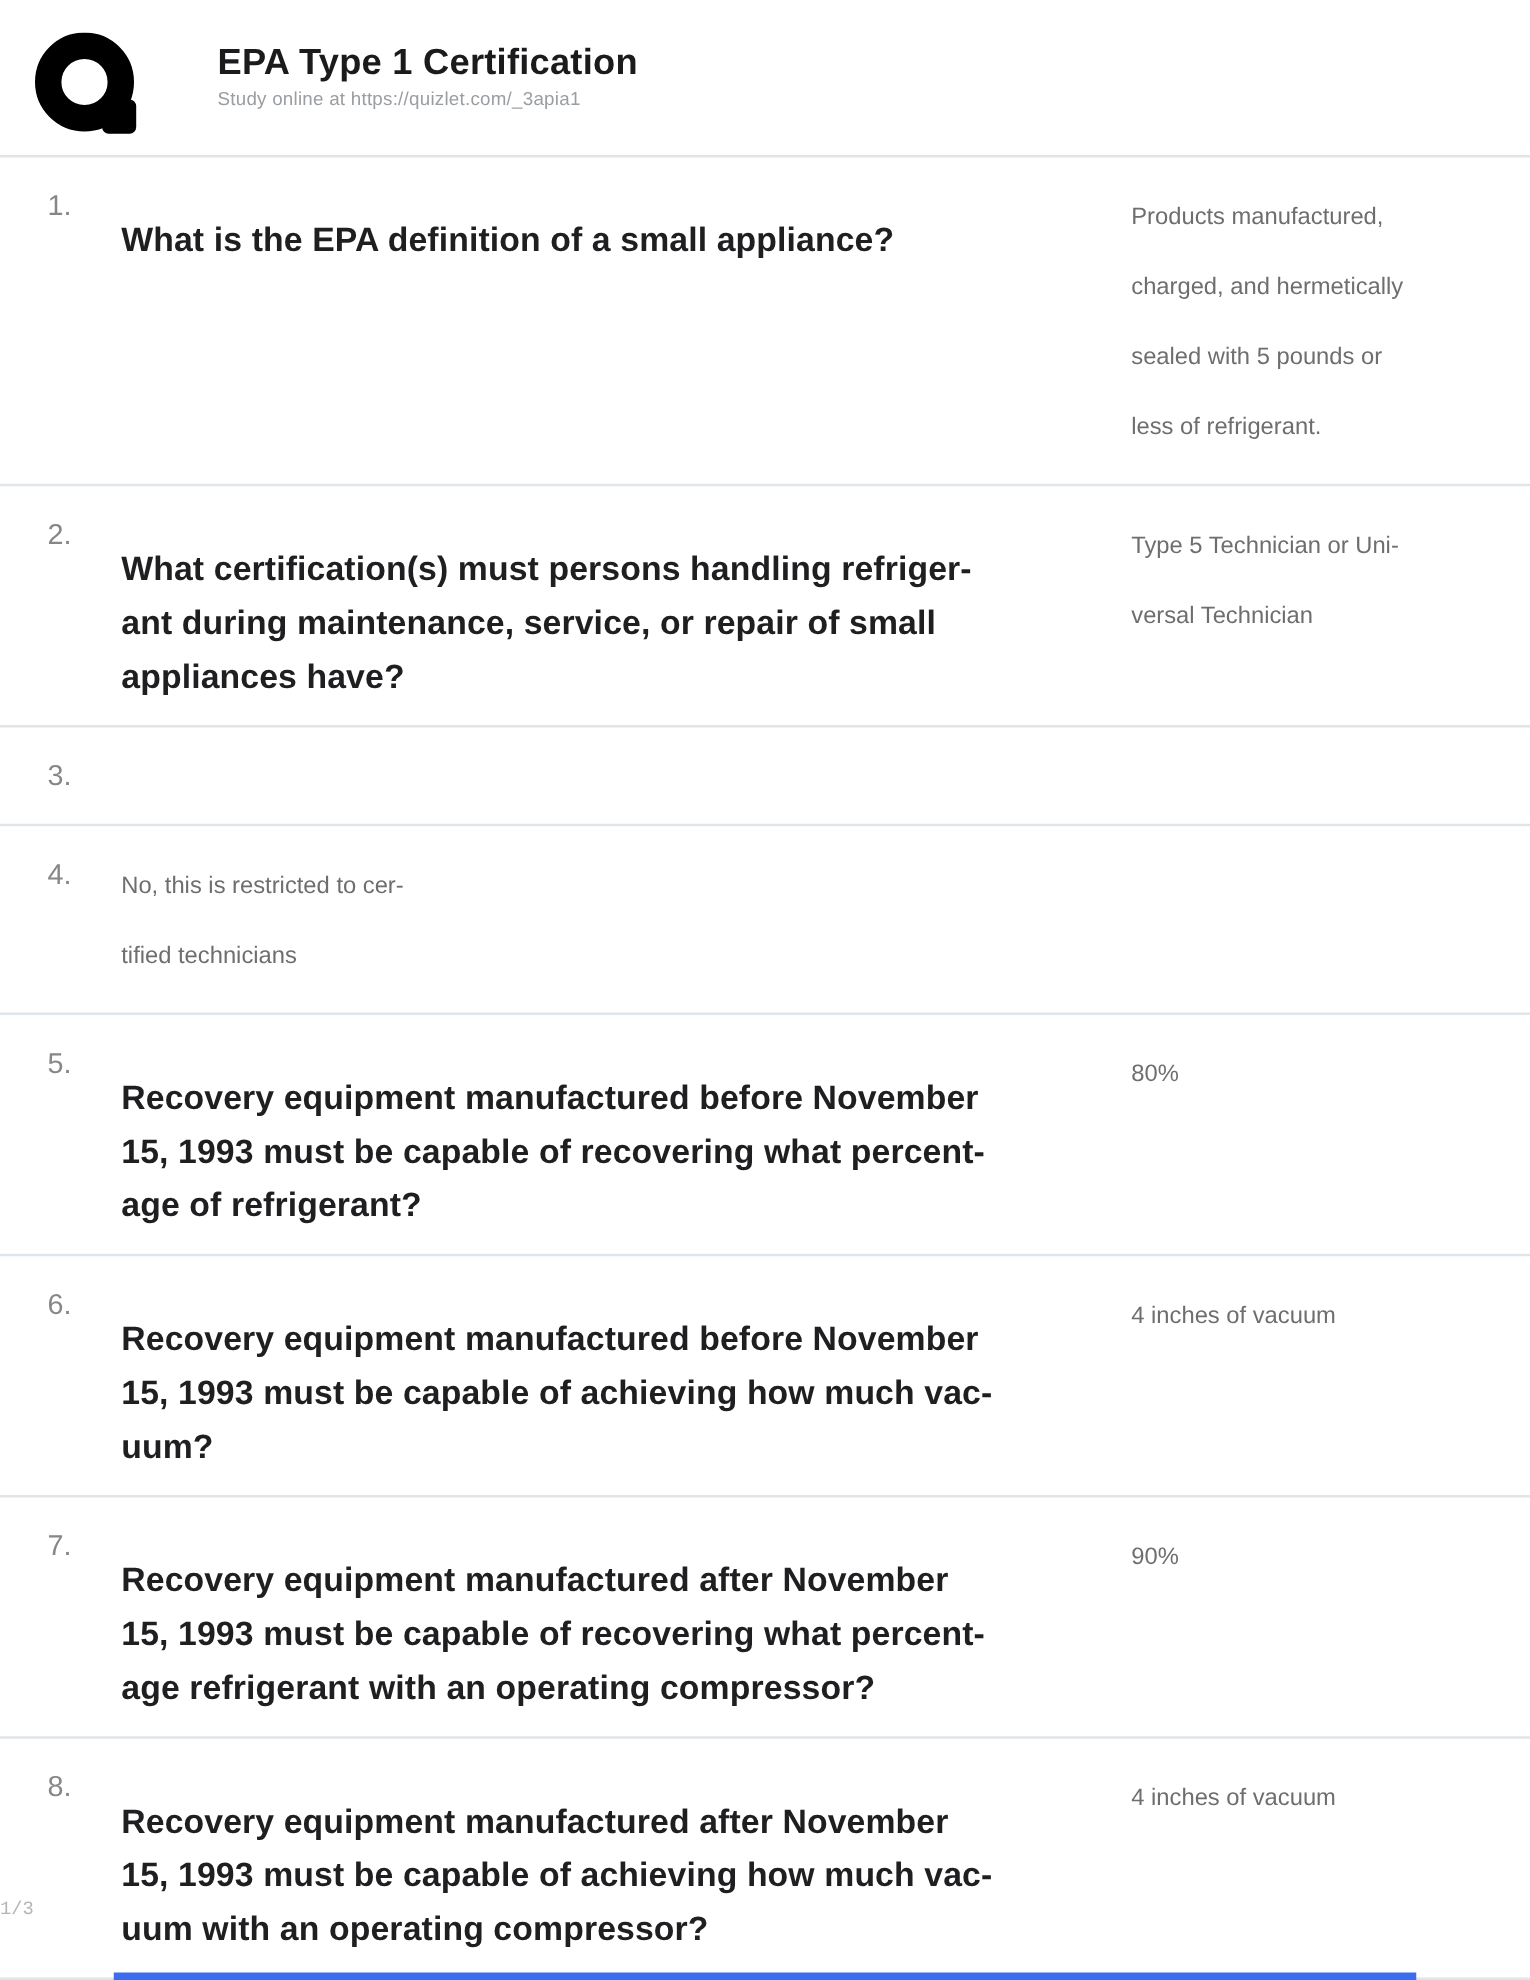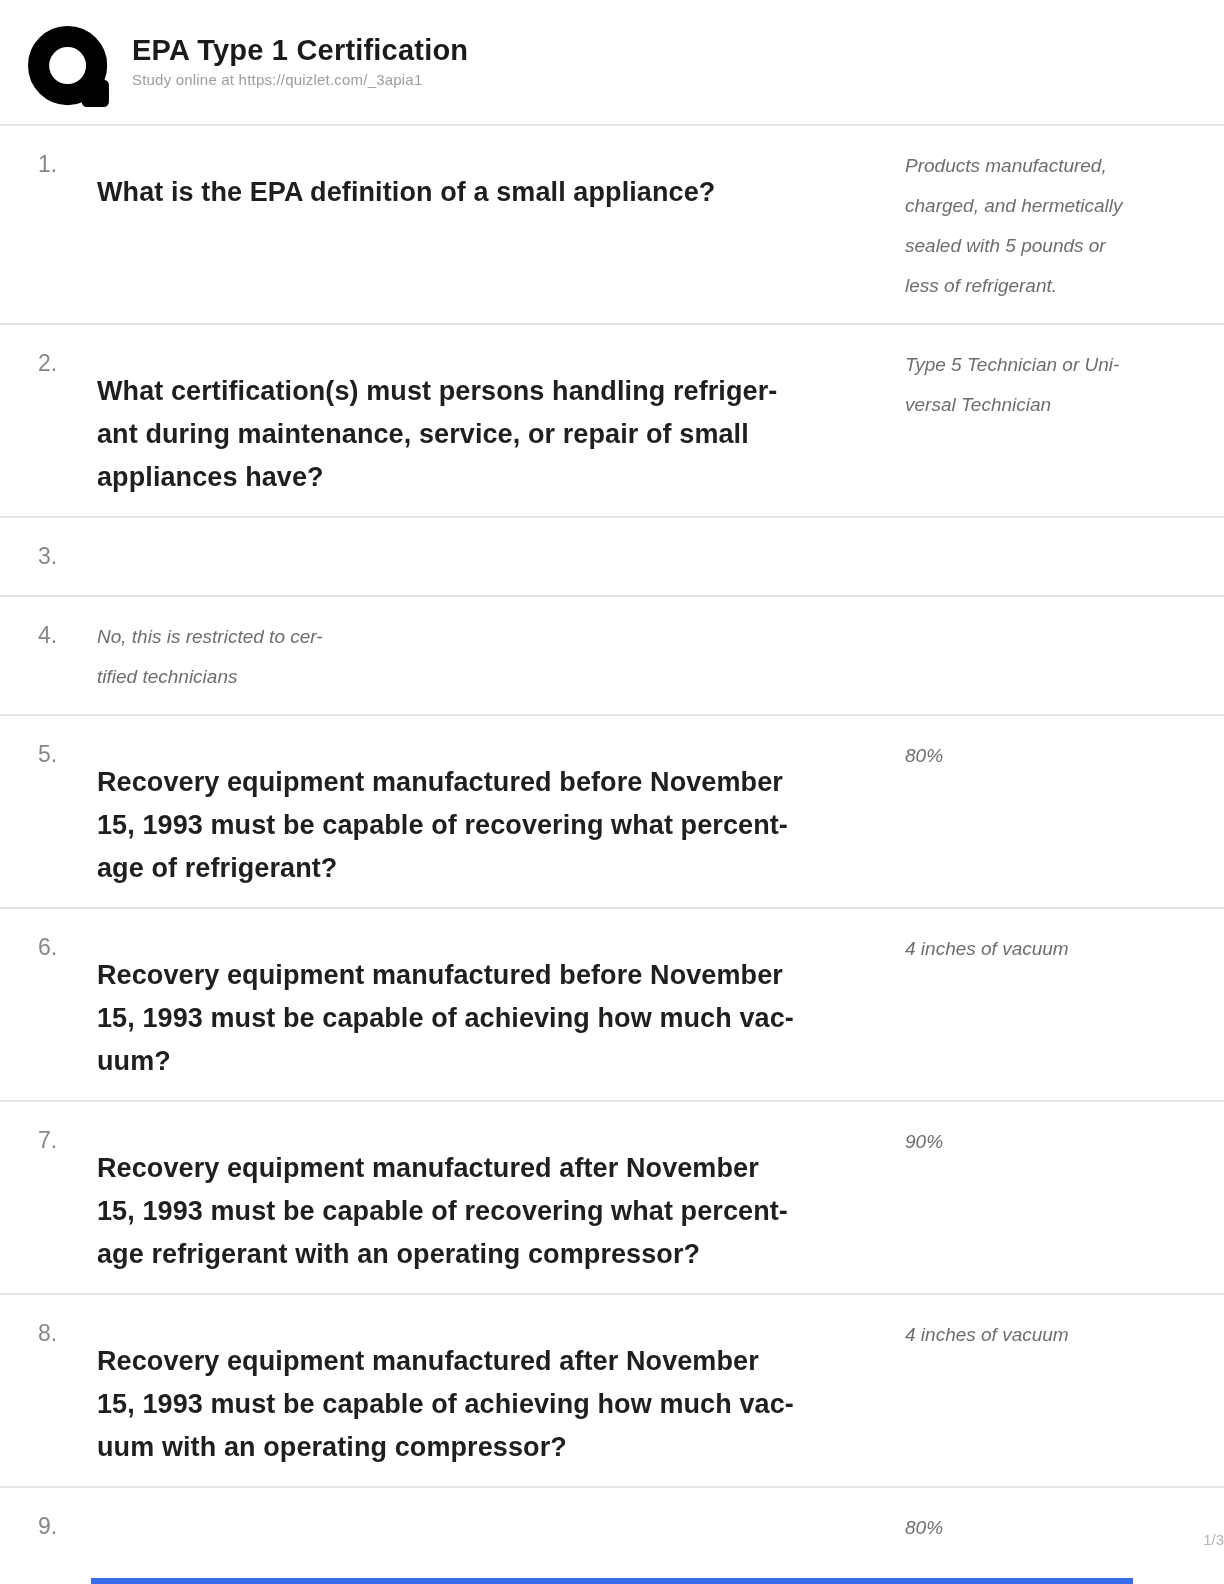--- a/index.html
+++ b/index.html
@@ -14,20 +14,21 @@
     background: #ffffff;
     overflow: hidden;
   }
 
   
   .header {
     display: flex;
     align-items: flex-start;
     padding: 26px 28px 10px 28px;
     border-bottom: 2px solid #e0e5e9;
+    gap: 42px;
   }
   .logo-wrap { width: 90px; height: 88px; flex: 0 0 auto; }
   .header-text { margin-left: 14px; padding-top: 8px; }
   .title {
     font-size: 29px;
     font-weight: bold;
     color: #1b1b1d;
     letter-spacing: 0.2px;
   }
   .subtitle {
@@ -56,33 +57,33 @@
     font-weight: bold;
     color: #1f1f21;
     line-height: 43px;
     white-space: pre-line;
     letter-spacing: 0.1px;
     margin-top: 28px;
   }
   .qa-answer {
     font-size: 19px;
     color: #6e6e70;
-    line-height: 40px;
+    line-height: 56px;
     white-space: pre-line;
     padding-top: 3px;
-    font-style: italic;
   }
 
   
   .footer {
     position: absolute;
-    bottom: 35px;
+    bottom: 48px;
     left: 0;
     width: 100%;
-    text-align: right;
+    text-align: left;
+    font-family: Liberation Mono, monospace;
   }
   .page-indicator {
     font-size: 15px;
     color: #b5b5b8;
   }
   .accent-bar {
     position: absolute;
     bottom: 0;
     left: 91px;
     width: 1042px;

